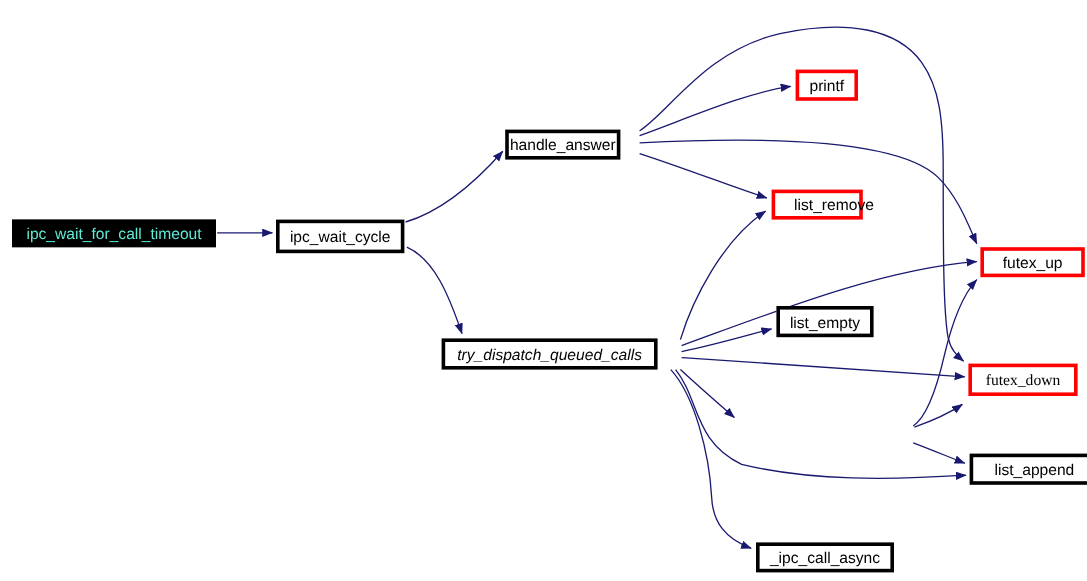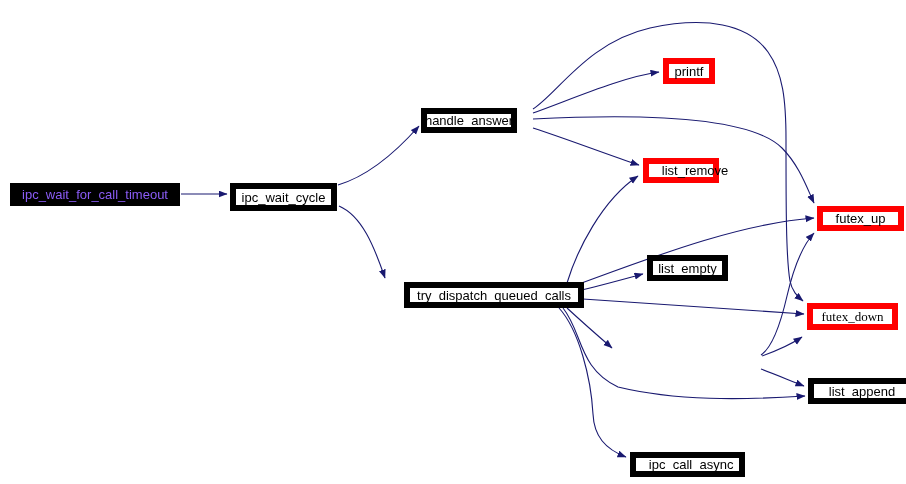--- a/index.html
+++ b/index.html
@@ -12,37 +12,37 @@
     color:#000000;
     overflow:hidden;
   }
   svg.edge-layer{position:absolute;left:0;top:0;width:906px;height:484px;}
   .edge{fill:none;stroke:#191970;stroke-width:1.1px;}
   .node{
     position:absolute;
     display:flex;align-items:center;justify-content:center;
     box-sizing:border-box;
     background:#ffffff;
-    border:6px solid #000000;
+    border:3px solid #000000;
     white-space:nowrap;
     cursor:pointer;
     text-align:right;
   }
   .node.truncated{border-color:#ff0000;}
-  .node.root{background:#000000;color:#8b5cf6;cursor:default;}
+  .node.root{background:#000000;color:#5eead4;cursor:default;}
 
   
   #n-root          {left:10px;  top:183px; width:170px; height:23px;}
   #n-ipc_wait_cycle{left:230px; top:183px; width:107px; height:28px;}
   #n-handle_answer {left:421px; top:108px; width:96px; height:25px;}
   #n-printf        {left:663px; top:58px;  width:52px;  height:26px;}
   #n-list_remove   {left:643px; top:158px; width:76px;  height:25px;padding-left:28px;}
   #n-futex_up      {left:817px; top:206px; width:87px;  height:25px;}
   #n-list_empty    {left:647px; top:255px; width:81px;  height:26px;}
-  #n-try_dispatch  {left:404px; top:282px; width:180px; height:26px;}
+  #n-try_dispatch  {left:368px; top:282px; width:180px; height:26px;font-style:italic;}
   #n-futex_down    {left:807px; top:303px; width:91px;  height:27px;font-family:Liberation Serif, serif;}
   #n-psthread      {left:616px; top:353px; width:145px; height:27px;}
   #n-list_append   {left:808px; top:378px; width:108px;  height:26px;}
   #n-ipc_call_async{left:630px; top:452px; width:115px; height:25px;}
 </style>
 </head>
 <body>
 
 <div id="canvas">
 

